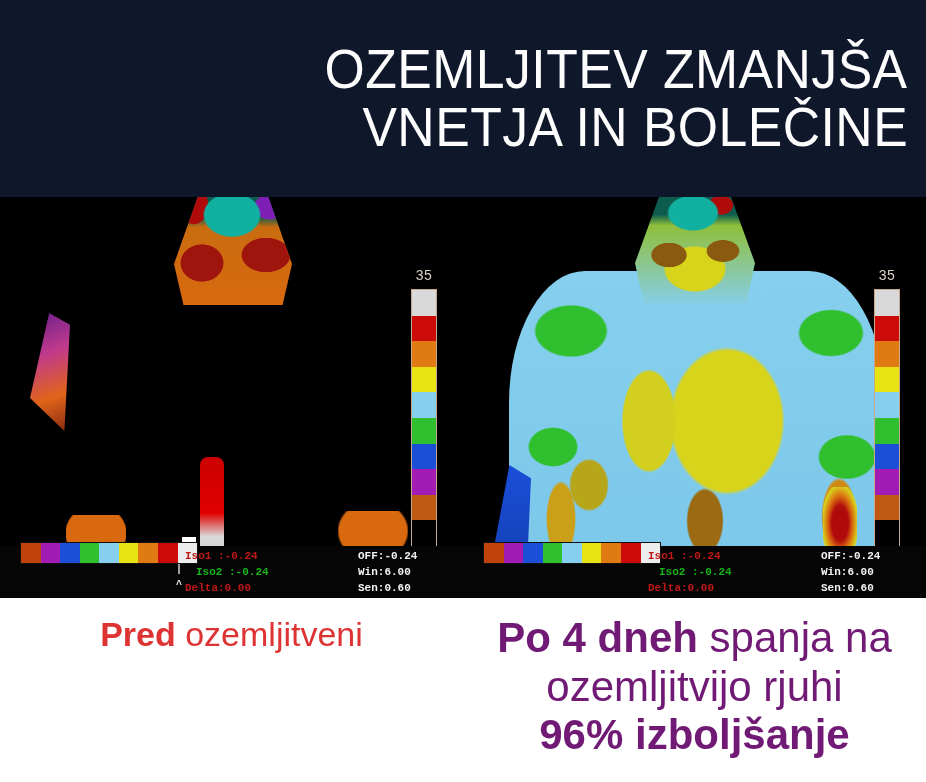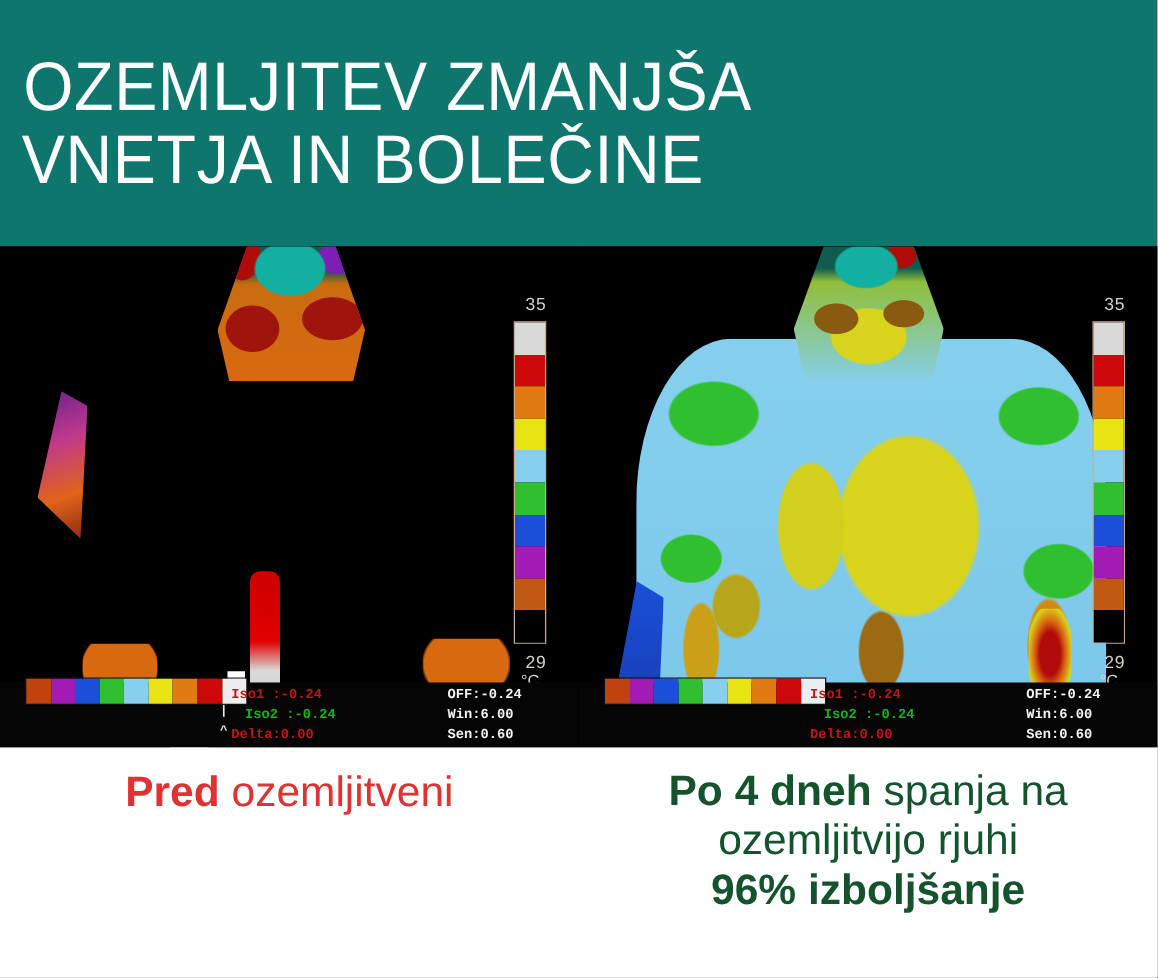--- a/index.html
+++ b/index.html
@@ -3,22 +3,22 @@
 <meta charset="utf-8">
 <title>Ozemljitev zmanjša vnetja in bolečine</title>
 <style>
   html,body{margin:0;padding:0;background:#fff;}
   body{width:926px;height:782px;overflow:hidden;
        font-family:"Liberation Sans",sans-serif;}
   .poster{position:relative;width:926px;height:782px;background:#ffffff;}
 
   
   .header{position:absolute;left:0;top:0;width:926px;height:197px;
-          background:#0f766e;display:flex;flex-direction:column;
-          align-items:flex-start;justify-content:center;}
+          background:#0f172a;display:flex;flex-direction:column;
+          align-items:flex-end;justify-content:center;}
   .header-line{color:#fdfdfd;font-family:"Liberation Sans",sans-serif;
                font-weight:300;font-size:55px;line-height:1.04;
                letter-spacing:0.5px;text-align:center;white-space:nowrap;
                transform:scaleX(.94);}
 
   
   .thermal{position:absolute;left:0;top:197px;width:926px;height:401px;
            background:#000;display:flex;}
   .panel{position:relative;width:463px;height:401px;background:#000;
          overflow:hidden;}
@@ -86,22 +86,22 @@
       linear-gradient(#0d5c4e 0 16%,#8fbf3a 26%,#86cfee 100%);
     clip-path:polygon(20% 0,80% 0,100% 60%,92% 100%,8% 100%,0 60%);}
   .R .hotspot{position:absolute;left:338px;top:290px;width:34px;height:72px;
     background:radial-gradient(ellipse at 50% 50%,#b00b0b 0 34%,#d8680f 52%,#d8d41c 74%,rgba(216,212,28,0) 80%);}
   .R .edgeblue{position:absolute;left:10px;top:268px;width:36px;height:94px;
     background:linear-gradient(#1b4fd8,#1540b8);
     clip-path:polygon(40% 0,100% 14%,90% 100%,0 82%);}
 
   
   .vscale{position:absolute;right:26px;top:38px;width:26px;}
-  .vscale .lab{color:#d8d2c4;font-size:14px;text-align:right;
-               font-family:"Liberation Sans",sans-serif;letter-spacing:.5px;}
+  .vscale .lab{color:#d8d2c4;font-size:14px;text-align:center;
+               font-family:"Liberation Sans",sans-serif;letter-spacing:.5px;margin-top:32px;}
   .vscale .bar{width:26px;height:258px;margin:6px 0;
                border:1px solid #c9a98a;box-sizing:border-box;
                display:flex;flex-direction:column;}
   .vscale .bar i{display:block;flex:1;}
   .vscale .unit{color:#d8d2c4;font-size:13px;text-align:center;}
 
   
   .readout{position:absolute;left:0;bottom:0;width:463px;height:52px;
            background:#050505;font-family:"Liberation Mono",monospace;
            font-size:11px;font-weight:700;}
@@ -126,21 +126,21 @@
   .arrow-right .stem{position:absolute;left:0;top:6px;width:18px;height:13px;background:#fff;}
   .arrow-right .head{position:absolute;left:17px;top:0;width:0;height:0;
       border-top:12px solid transparent;border-bottom:12px solid transparent;
       border-left:15px solid #fff;}
 
   
   .captions{position:absolute;left:0;top:598px;width:926px;height:184px;
             background:#fff;display:flex;}
   .cap{flex:1;padding-top:16px;text-align:center;}
   .cap-left{font-size:34px;color:#dd3333;line-height:1.18;}
-  .cap-right{font-size:34px;color:#14532d;line-height:1.16;}
+  .cap-right{font-size:42px;color:#701a75;line-height:1.16;}
   .b{font-weight:700;}
   .cap-right .l1,.cap-right .l2,.cap-right .l3{display:block;}
   .cap-left .l1{display:block;}
 </style>
 </head>
 <body>
 
 <div class="poster">
 
   <div class="header">

